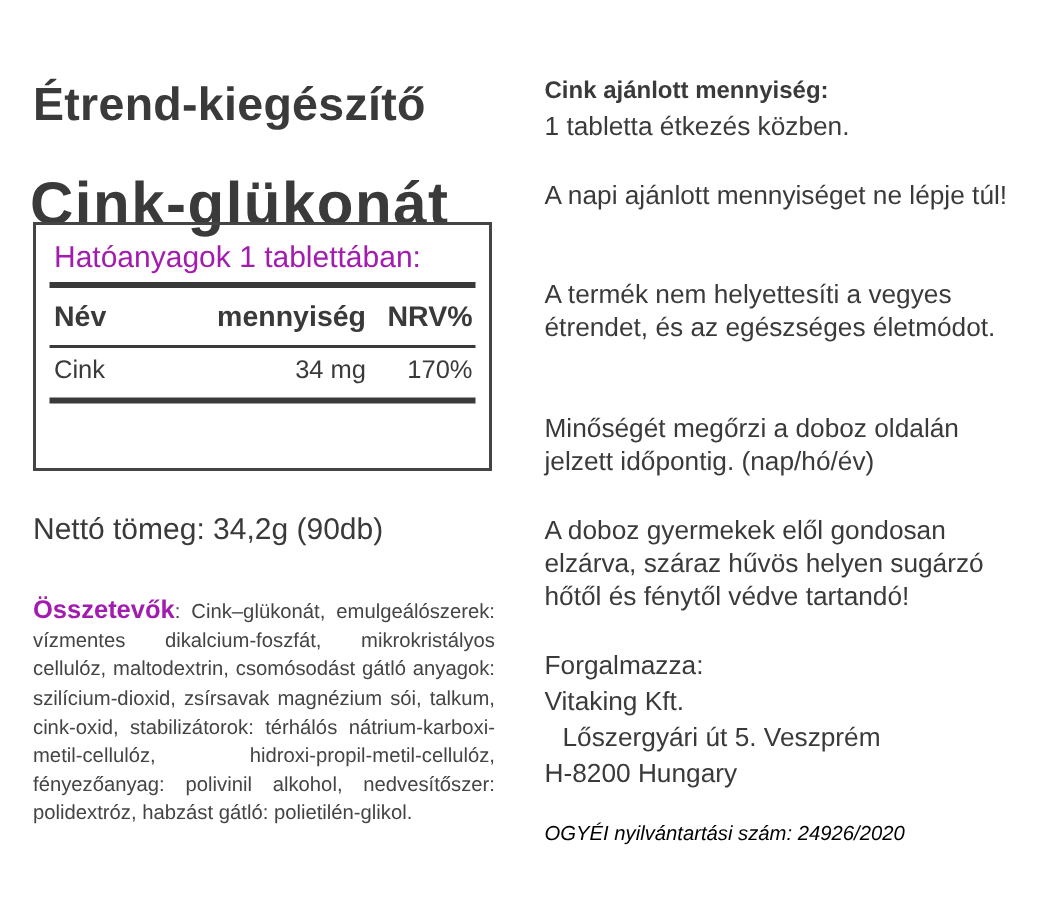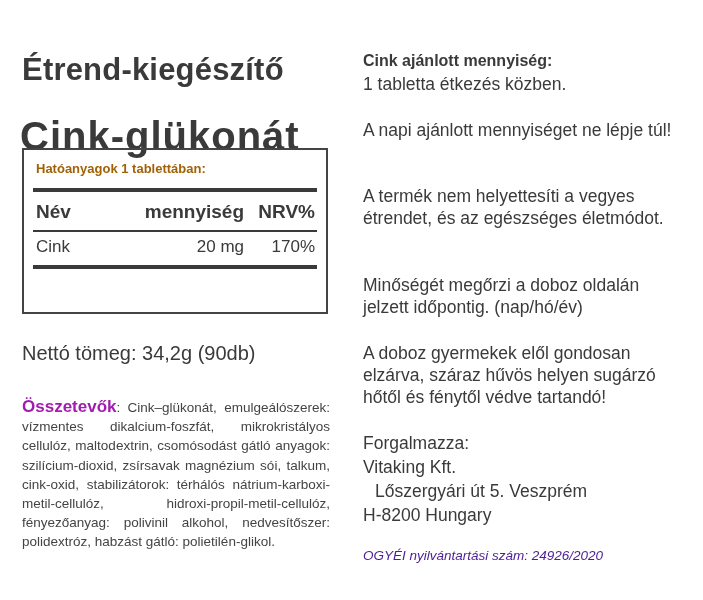--- a/index.html
+++ b/index.html
@@ -2,53 +2,53 @@
 <html><head>
 <meta charset="utf-8">
 <style>
   html, body { margin:0; padding:0; background:#ffffff; }
   body { width:703px; height:600px; position:relative; overflow:hidden;
          font-family:"Liberation Sans", sans-serif; color:#3a3a3a; }
   .abs { position:absolute; }
   .title1 { left:22px; top:52px; font-size:31px; font-weight:bold; color:#3a3a3a; letter-spacing:0.2px; white-space:nowrap; }
   .title2 { left:20px; top:94px; font-size:40px; font-weight:bold; color:#3a3a3a; letter-spacing:1px; white-space:nowrap;margin-top:20px; }
   .box { left:22px; top:148px; width:306px; height:166px; border:2px solid #444; box-sizing:border-box; }
-  .box-title { position:absolute; left:12px; top:11px; font-size:13px; font-weight:bold; color:#a16207; white-space:nowrap; }
+  .box-title { position:absolute; left:12px; top:11px; font-size:20px; font-weight:normal; color:#a21caf; white-space:nowrap; }
   .rule { position:absolute; left:9px; right:9px; background:#3a3a3a; }
   .r1 { top:38px; height:4px; }
   .r2 { top:80px; height:2px; }
   .r3 { top:115px; height:4px; }
   .th { position:absolute; top:51px; font-size:19px; font-weight:bold; color:#3a3a3a; }
   .td { position:absolute; top:87px; font-size:17px; color:#3a3a3a; }
   .c1 { left:12px; }
   .c2 { right:82px; text-align:right; }
   .c3 { right:11px; text-align:right; }
   .foot { position:absolute; left:12px; top:125px; width:280px; font-size:12px; line-height:15px; color:#444; }
   .netto { left:22px; top:342px; font-size:20px; font-weight:normal; color:#3a3a3a; white-space:nowrap; }
   .ingredients { left:22px; top:397px; width:308px; font-size:13.5px; line-height:19.2px; color:#444; text-align:justify; }
   .ingredients b { font-size:17px; font-weight:bold; color:#a21caf; }
   .right { left:363px; width:318px; font-size:17.5px; line-height:22px; color:#3a3a3a; }
   .rbold { font-weight:bold; font-size:16px; }
-  .italic { font-style:italic; font-size:13.5px; color:#4c1d95; }
+  .italic { font-style:italic; font-size:13.5px; color:#000000; }
 </style>
 </head>
 <body>
 
 <div class="abs title1">Étrend-kiegészítő</div>
 <div class="abs title2">Cink-glükonát</div>
 
 <div class="abs box">
   <div class="box-title">Hatóanyagok 1 tablettában:</div>
   <div class="rule r1"></div>
   <div class="th c1">Név</div>
   <div class="th c2">mennyiség</div>
   <div class="th c3">NRV%</div>
   <div class="rule r2"></div>
   <div class="td c1">Cink</div>
-  <div class="td c2">20 mg</div>
+  <div class="td c2">34 mg</div>
   <div class="td c3">170%</div>
   <div class="rule r3"></div>
 </div>
 
 <div class="abs netto">Nettó tömeg: 34,2g (90db)</div>
 
 <div class="abs ingredients"><b>Összetevők</b><span>: Cink–glükonát, emulgeálószerek: vízmentes dikalcium-foszfát, mikrokristályos cellulóz, maltodextrin, csomósodást gátló anyagok: szilícium-dioxid, zsírsavak magnézium sói, talkum, cink-oxid, stabilizátorok: térhálós nátrium-karboxi-metil-cellulóz, hidroxi-propil-metil-cellulóz, fényezőanyag: polivinil alkohol, nedvesítőszer: polidextróz, habzást gátló: polietilén-glikol.</span></div>
 
 <div class="abs right rbold" style="top:50px;">Cink ajánlott mennyiség:</div>
 <div class="abs right" style="top:73px;">1 tabletta étkezés közben.</div>

